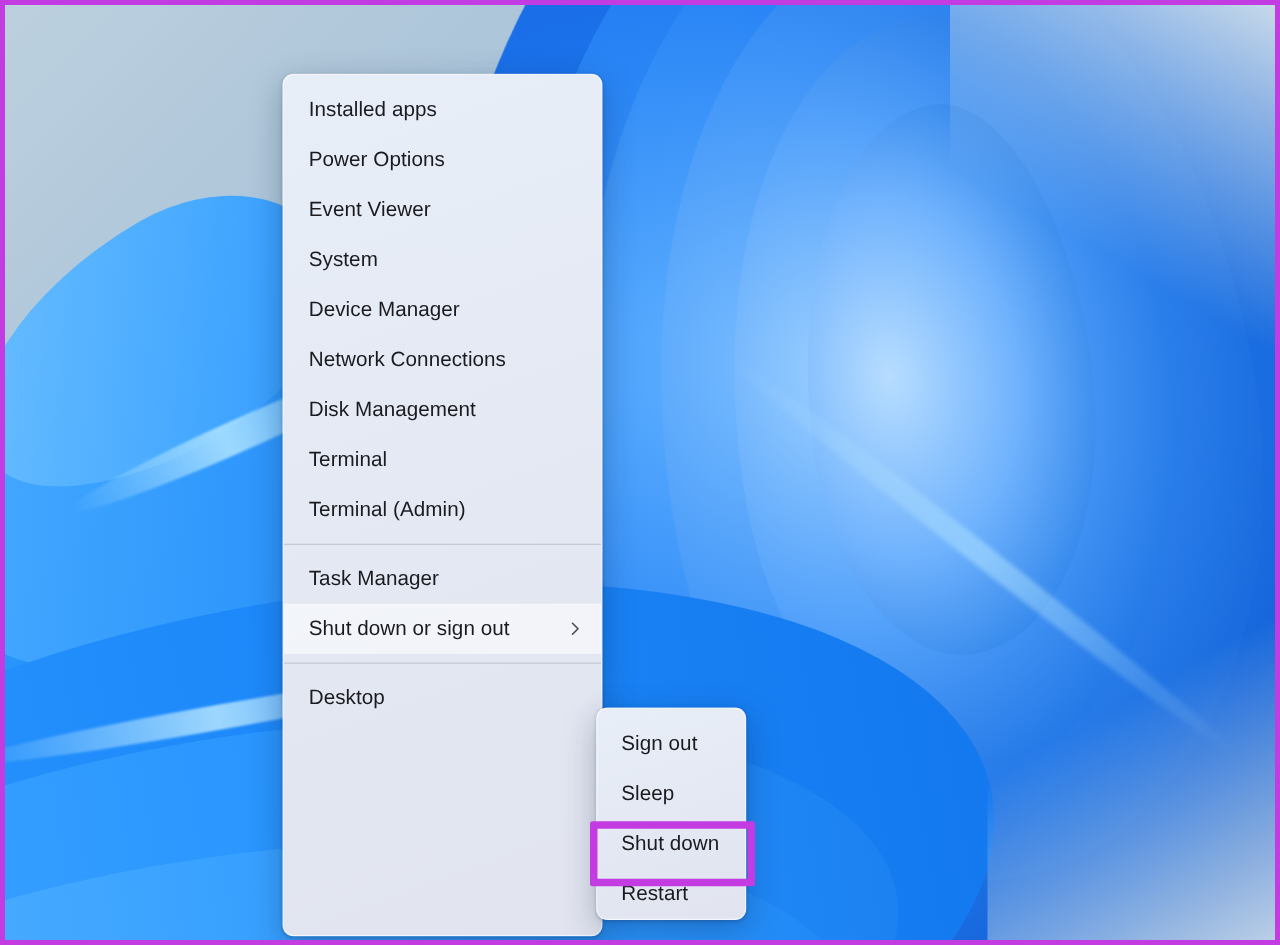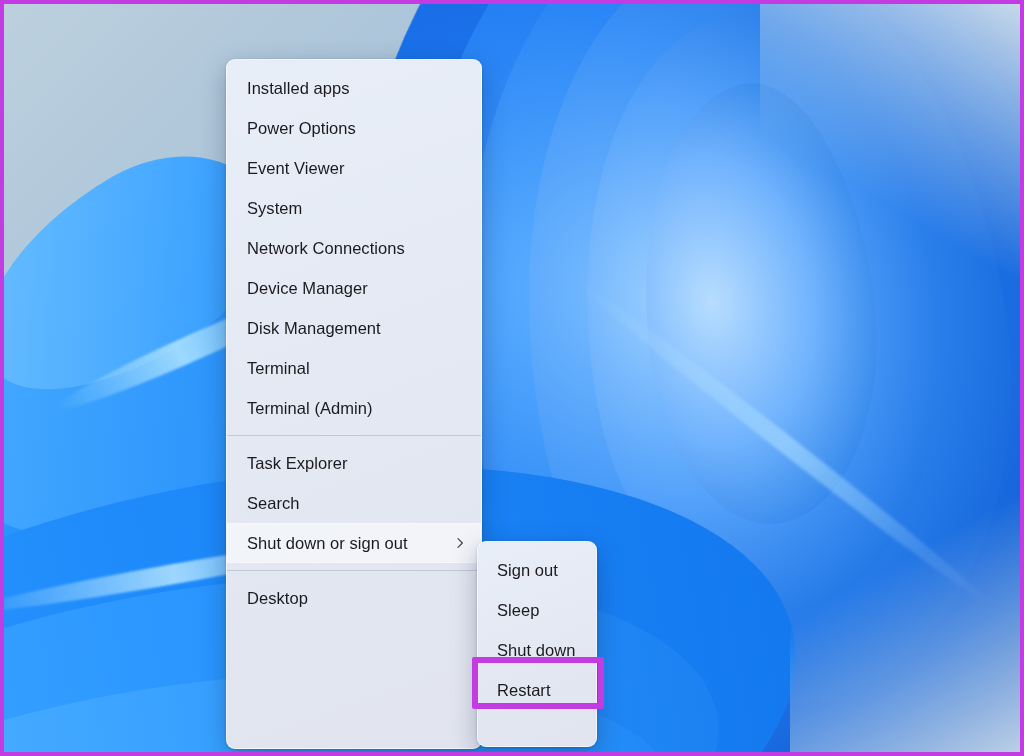--- a/index.html
+++ b/index.html
@@ -189,23 +189,23 @@
 
   #main-menu {
     left: 222px;
     top: 55px;
     width: 256px;
     height: 690px;
   }
 
   #sub-menu {
     left: 473px;
-    top: 537px;
+    top: 562px;
     width: 120px;
-    height: 206px;
+    height: 170px;
   }
 
   .menu-item {
     position: relative;
     display: flex;
     align-items: center;
     height: 40px;
     padding: 0 14px 0 20px;
     font-size: 16.5px;
     color: #1b1b1f;
@@ -294,44 +294,41 @@
       <div class="menu-item">
         <span class="label">Power Options</span>
       </div>
       <div class="menu-item">
         <span class="label">Event Viewer</span>
       </div>
       <div class="menu-item">
         <span class="label">System</span>
       </div>
       <div class="menu-item">
+        <span class="label">Device Manager</span>
+      </div>
+      <div class="menu-item">
         <span class="label">Network Connections</span>
       </div>
       <div class="menu-item">
-        <span class="label">Device Manager</span>
-      </div>
-      <div class="menu-item">
         <span class="label">Disk Management</span>
       </div>
       <div class="menu-item">
         <span class="label">Terminal</span>
       </div>
       <div class="menu-item">
         <span class="label">Terminal (Admin)</span>
       </div>
     </div>
 
     <div class="separator"></div>
 
     <div>
       <div class="menu-item">
-        <span class="label">Task Explorer</span>
-      </div>
-      <div class="menu-item">
-        <span class="label">Search</span>
+        <span class="label">Task Manager</span>
       </div>
       <div class="menu-item hovered">
         <span class="label">Shut down or sign out</span>
         <span class="chevron">
           <svg width="12" height="12" viewBox="0 0 12 12" aria-hidden="true">
             <path d="M4 1.6 L8.4 6 L4 10.4" fill="none" stroke="currentColor" stroke-width="1.3" stroke-linecap="round" stroke-linejoin="round"></path>
           </svg>
         </span>
       </div>
     </div>

